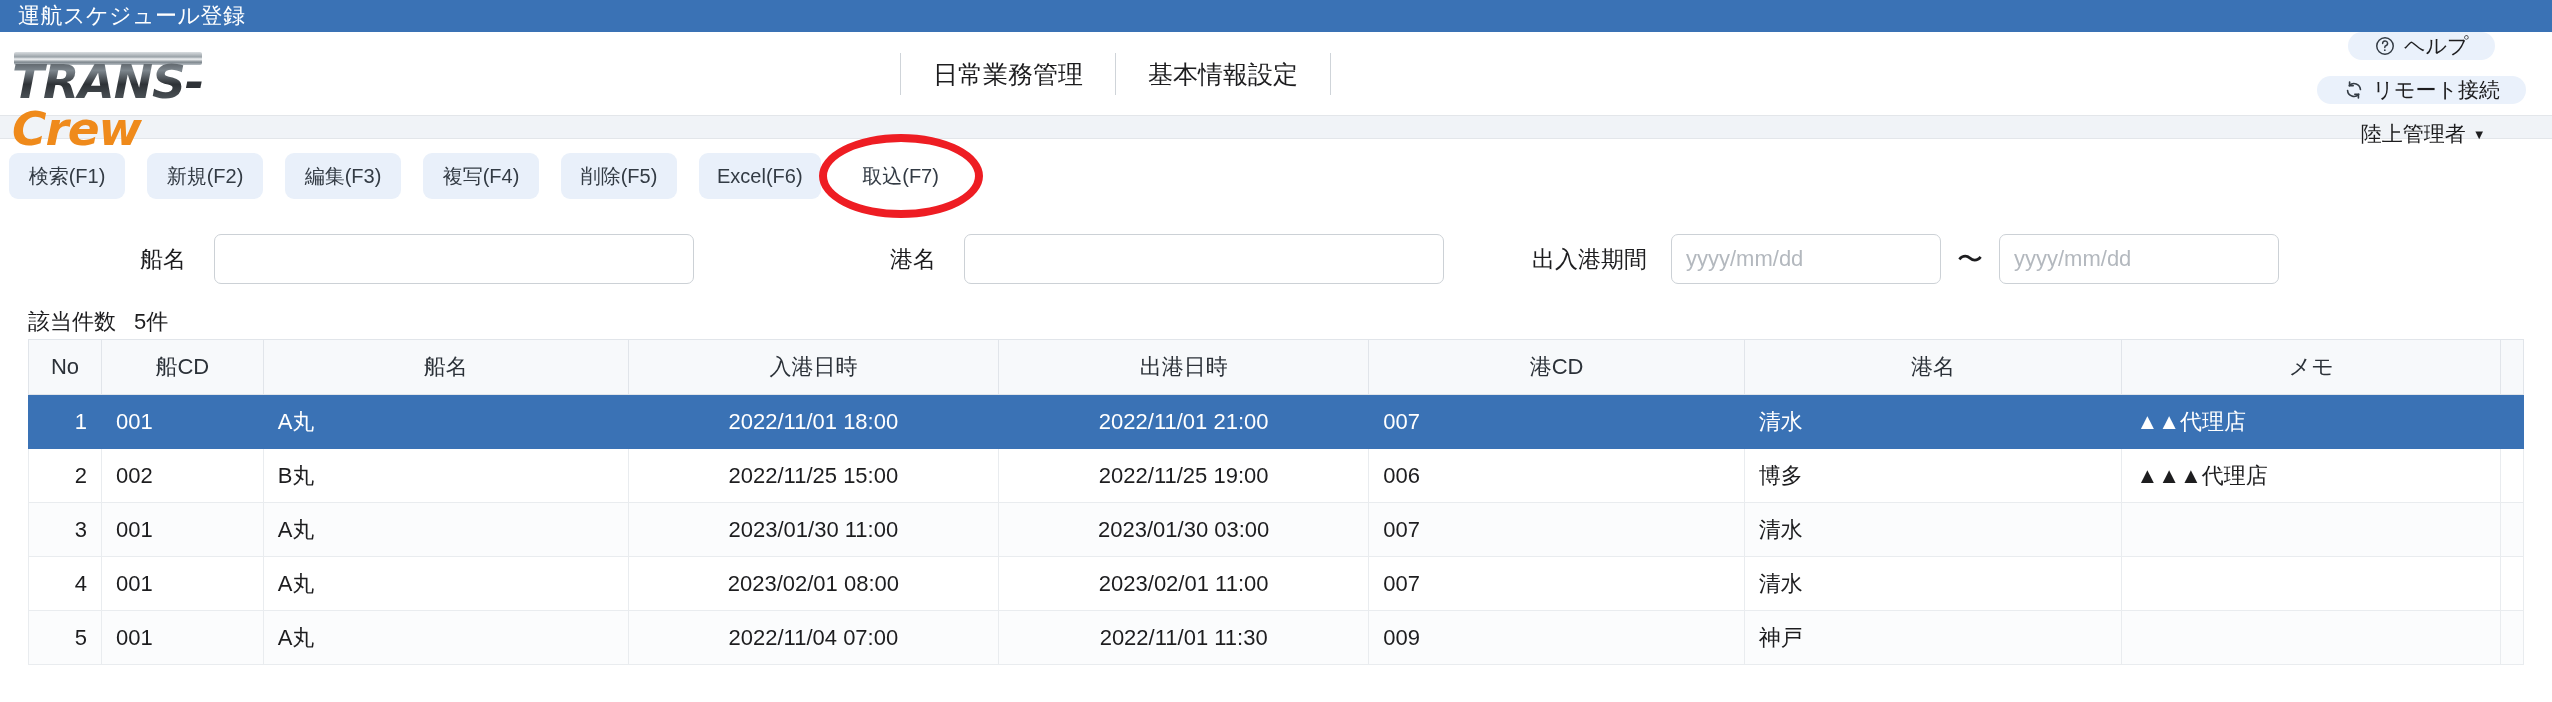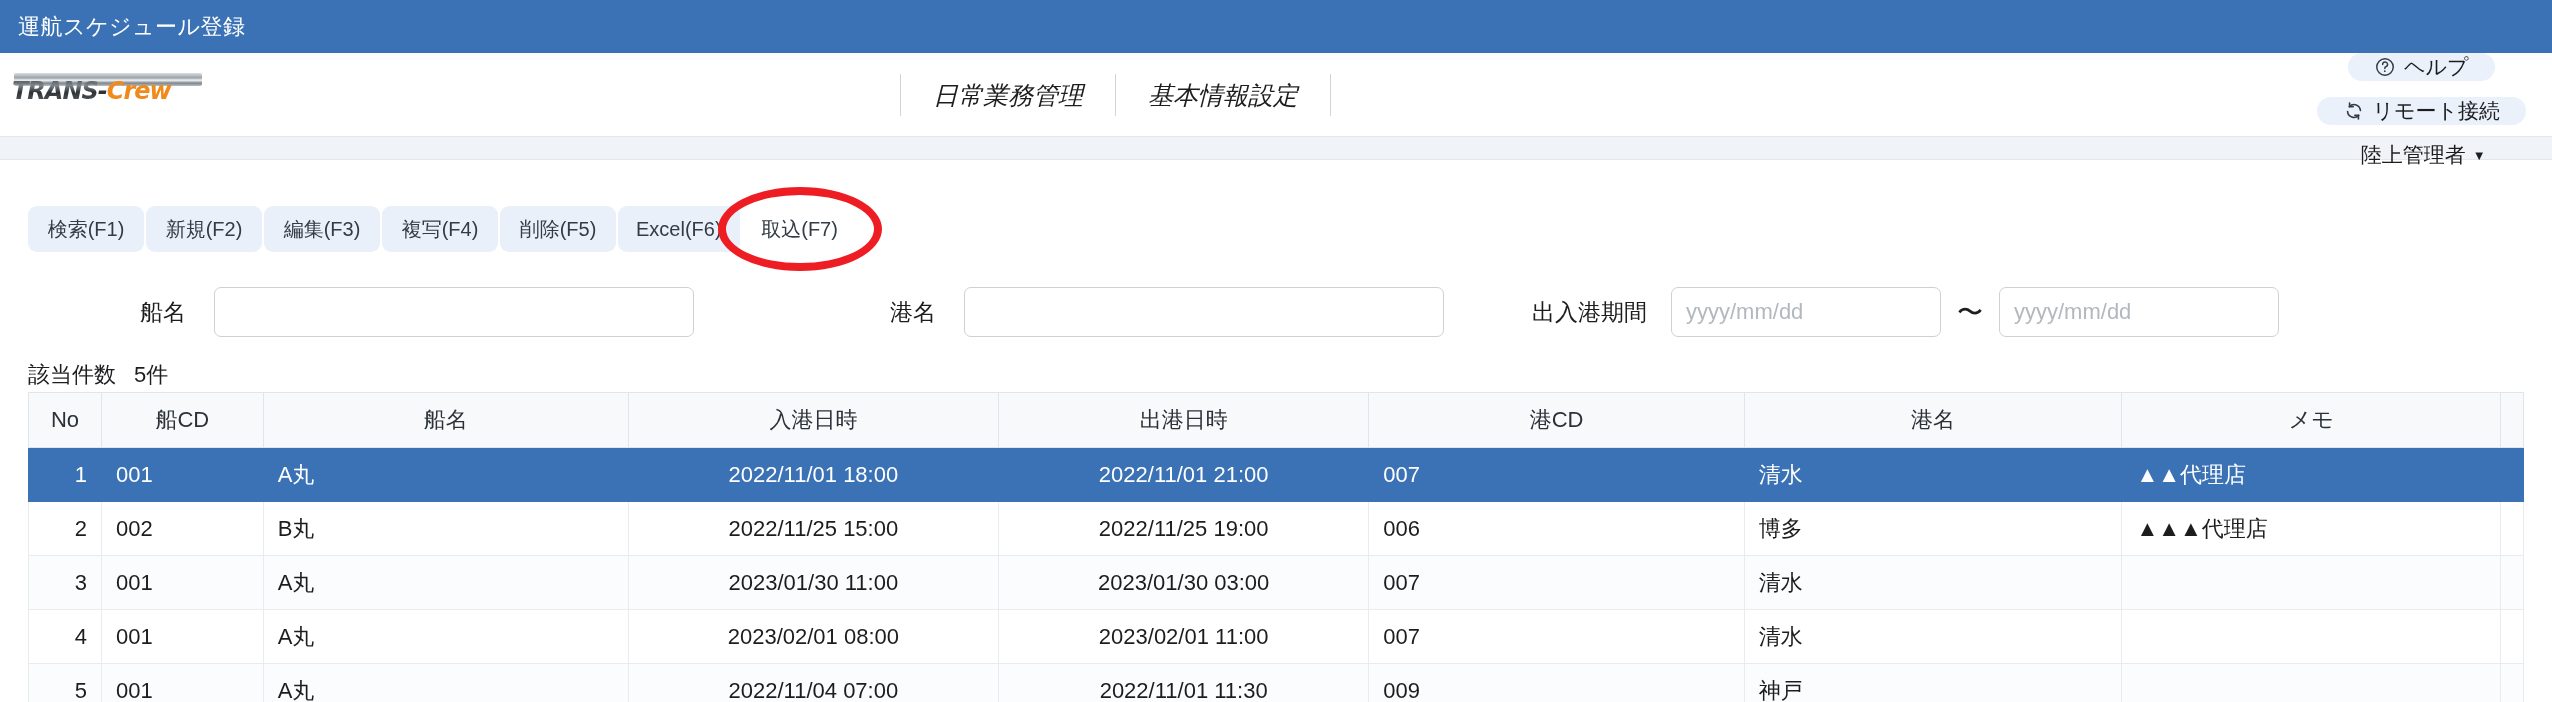--- a/index.html
+++ b/index.html
@@ -5,60 +5,60 @@
   html,body{margin:0;padding:0;}
   body{
     width:2552px;height:702px;overflow:hidden;
     background:#ffffff;
     font-family:"Liberation Sans","DejaVu Sans",sans-serif;
     -webkit-font-smoothing:antialiased;
   }
 
   
   .titlebar{
-    height:53px;background:#3a72b5;display:flex;align-items:center;
+    height:32px;background:#3a72b5;display:flex;align-items:center;
     padding:0 0 0 18px;box-sizing:border-box;
   }
   .titlebar .title{color:#ffffff;font-size:22px;letter-spacing:.5px;}
 
   
   .header{
     height:84px;background:#ffffff;display:flex;align-items:center;
     position:relative;box-sizing:border-box;border-bottom:1px solid #e3e6ea;
   }
   .logo{
     margin-left:6px;width:240px;height:60px;position:relative;
     display:flex;align-items:center;
   }
   .logo .bar{
     position:absolute;left:8px;top:8px;width:188px;height:13px;
     background:linear-gradient(180deg,#d9dde0 0%,#9aa2a8 38%,#f2f4f5 55%,#7d868d 78%,#b9c0c5 100%);
     border-radius:2px;
   }
   .logo .word{
-    position:absolute;left:6px;top:14px;font-size:24px;font-weight:bold;
+    position:absolute;left:6px;top:14px;font-size:47px;font-weight:bold;
     font-style:italic;letter-spacing:-1px;line-height:1;
     font-family:"DejaVu Sans",sans-serif;
   }
   .logo .trans{
     background:linear-gradient(180deg,#3b3f43 0%,#7d868d 30%,#2e3236 55%,#60686e 100%);
     -webkit-background-clip:text;background-clip:text;color:transparent;
     -webkit-text-fill-color:transparent;
   }
   .logo .dash{color:#2e3236;}
   .logo .crew{color:#ef8a1b;}
 
   .navmenu{
     position:absolute;left:900px;top:0;height:84px;
     display:flex;align-items:center;
   }
   .navmenu .divider{width:1px;height:42px;background:#cfd4d9;}
   .navmenu .navitem{
     padding:12px 32px;font-size:25px;color:#1d1d1f;cursor:pointer;
-    white-space:nowrap;line-height:84px;font-style:italic;
+    white-space:nowrap;line-height:84px;
   }
 
   .headright{
     position:absolute;right:26px;top:0;height:84px;
     display:flex;align-items:center;gap:16px;flex-direction:column;
   }
   .pill{
     display:flex;align-items:center;gap:8px;
     background:#eaf1fb;border-radius:30px;
     height:44px;padding:0 26px;font-size:21px;color:#1d1d1f;
@@ -69,22 +69,22 @@
     display:flex;align-items:center;gap:7px;font-size:21px;color:#1d1d1f;
     cursor:pointer;white-space:nowrap;margin-left:4px;
   }
   .caret{font-size:13px;line-height:1;}
 
   
   .substrip{height:22px;background:#f0f3f7;border-bottom:1px solid #e3e6ea;}
 
   
   .toolbar{
-    height:74px;display:flex;align-items:center;gap:2px;
-    padding-left:28px;box-sizing:border-box;position:relative;margin-top:32px;
+    height:74px;display:flex;align-items:center;gap:22px;
+    padding-left:9px;box-sizing:border-box;position:relative;
   }
   .tbtn{
     background:#e9f0fa;border:none;border-radius:9px;
     height:46px;min-width:116px;padding:0 18px;
     font-size:20px;color:#333b44;cursor:pointer;
     font-family:inherit;display:flex;align-items:center;justify-content:center;
     white-space:nowrap;
   }
   .tbtn.plain{background:#ffffff;}
   .hl-wrap{position:relative;display:flex;align-items:center;}

